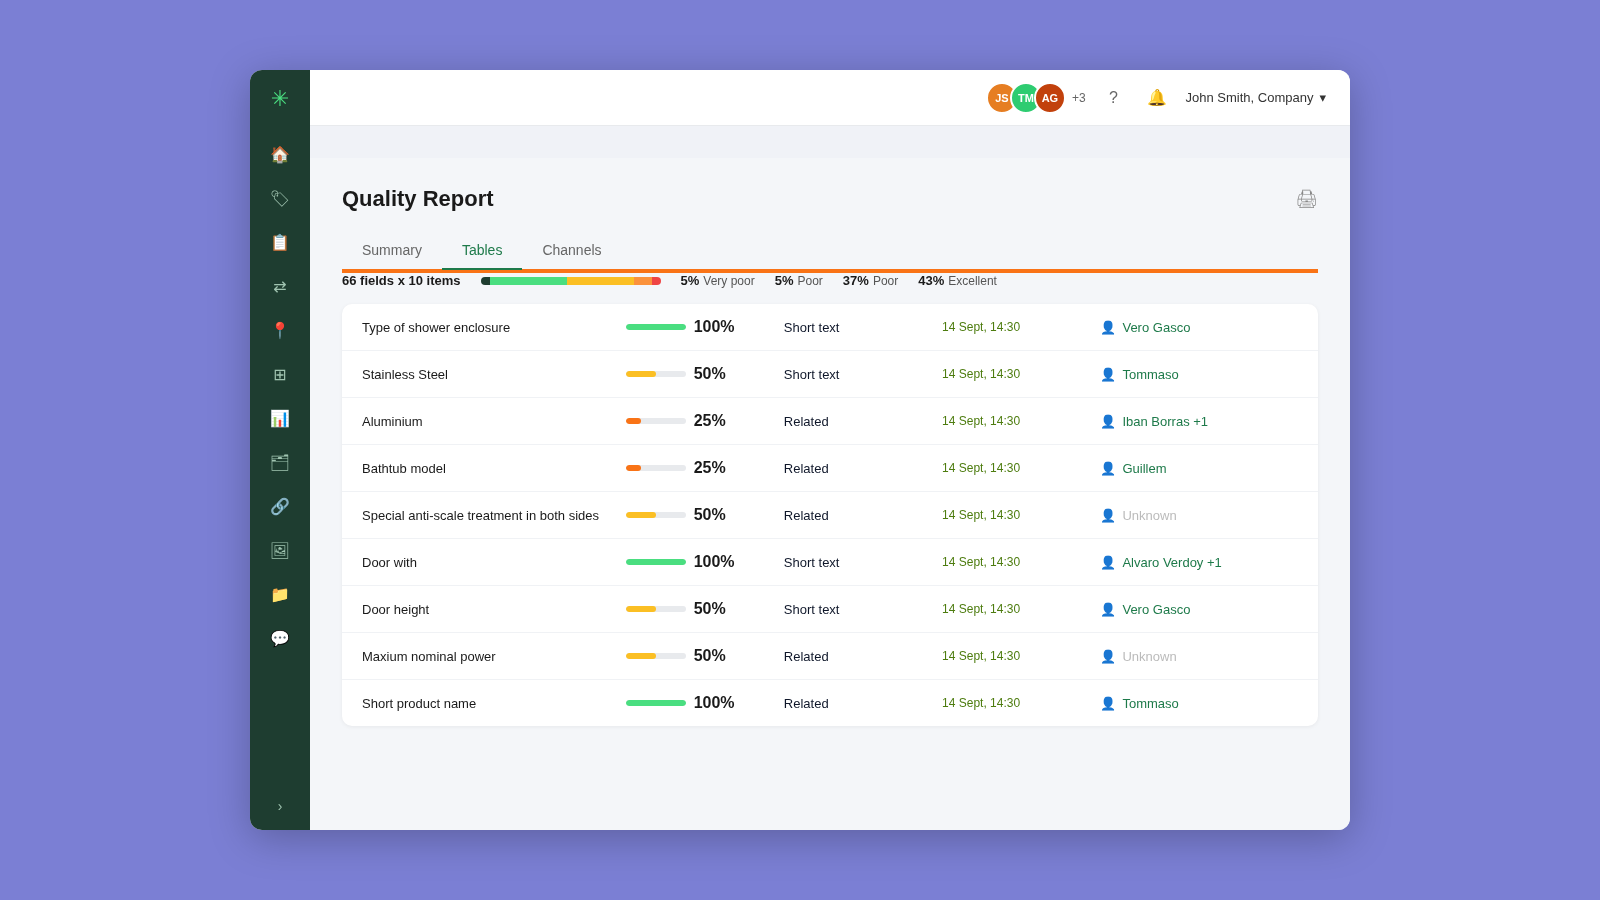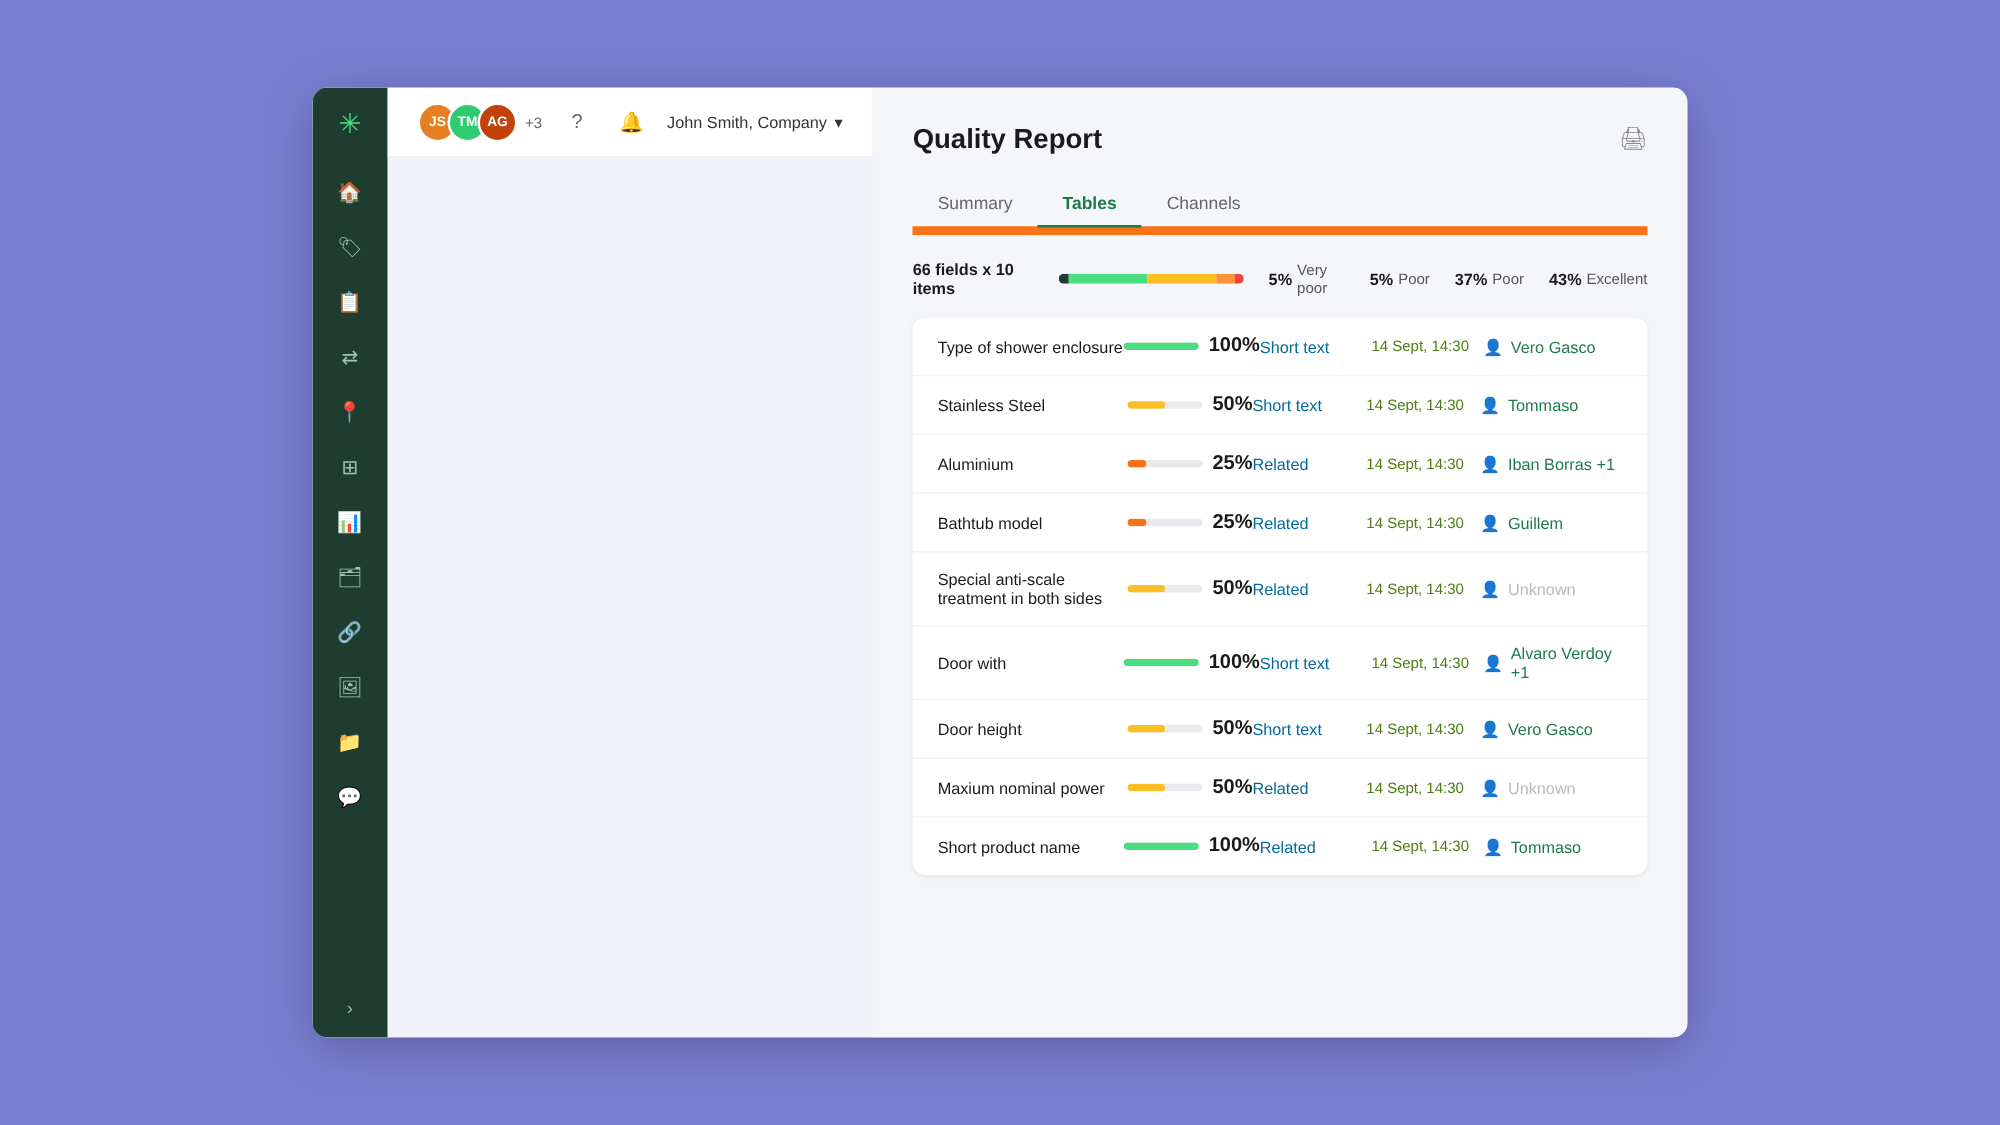--- a/index.html
+++ b/index.html
@@ -53,22 +53,23 @@
     .sidebar-spacer { flex: 1; }
     .sidebar-chevron {
       color: #a0c4b0;
       font-size: 14px;
       cursor: pointer;
     }
     
     .main {
       flex: 1;
       display: flex;
-      flex-direction: row;
-      overflow: hidden;
+      flex-direction: column;
+      overflow: hidden;
+      gap: 32px;
     }
     
     .header {
       background: #fff;
       height: 56px;
       display: flex;
       align-items: center;
       justify-content: flex-end;
       padding: 0 24px;
       gap: 12px;
@@ -138,35 +139,34 @@
     }
     .print-icon {
       color: #888;
       cursor: pointer;
       font-size: 18px;
     }
     
     .tabs {
       display: flex;
       gap: 0;
-      margin-bottom: 20px;
-      border-bottom: 7px solid #f97316;
+      border-bottom: 4px solid #f97316;
     }
     .tab {
       padding: 10px 20px;
       font-size: 14px;
       color: #666;
       cursor: pointer;
       border-bottom: 2px solid transparent;
       margin-bottom: -1px;
     }
     .tab.active {
       color: #1e7a4a;
       border-bottom: 2px solid #1e7a4a;
-      font-weight: 700;
+      font-weight: 400;
     }
     
     .stats-bar {
       display: flex;
       align-items: center;
       gap: 20px;
       margin-bottom: 16px;
     }
     .stats-label {
       font-size: 13px;
@@ -257,21 +257,21 @@
     }
     .contributor-cell .person-icon {
       color: #aaa;
       font-size: 14px;
     }
     .contributor-cell .person-icon.active {
       color: #1e7a4a;
     }
     .contributor-name { color: #1e7a4a; }
     .contributor-unknown { color: #bbb; }
-    .cell-type { color: #0369a1; }
+    .cell-type { color: #0f172a; }
     .cell-modified { color: #4d7c0f; font-size: 12px; }
   </style>
 </head>
 <body>
 
 <div class="app-window">
 
   <div class="sidebar">
     <div class="sidebar-logo">✳</div>
     <div class="sidebar-icon active">🏠</div>

